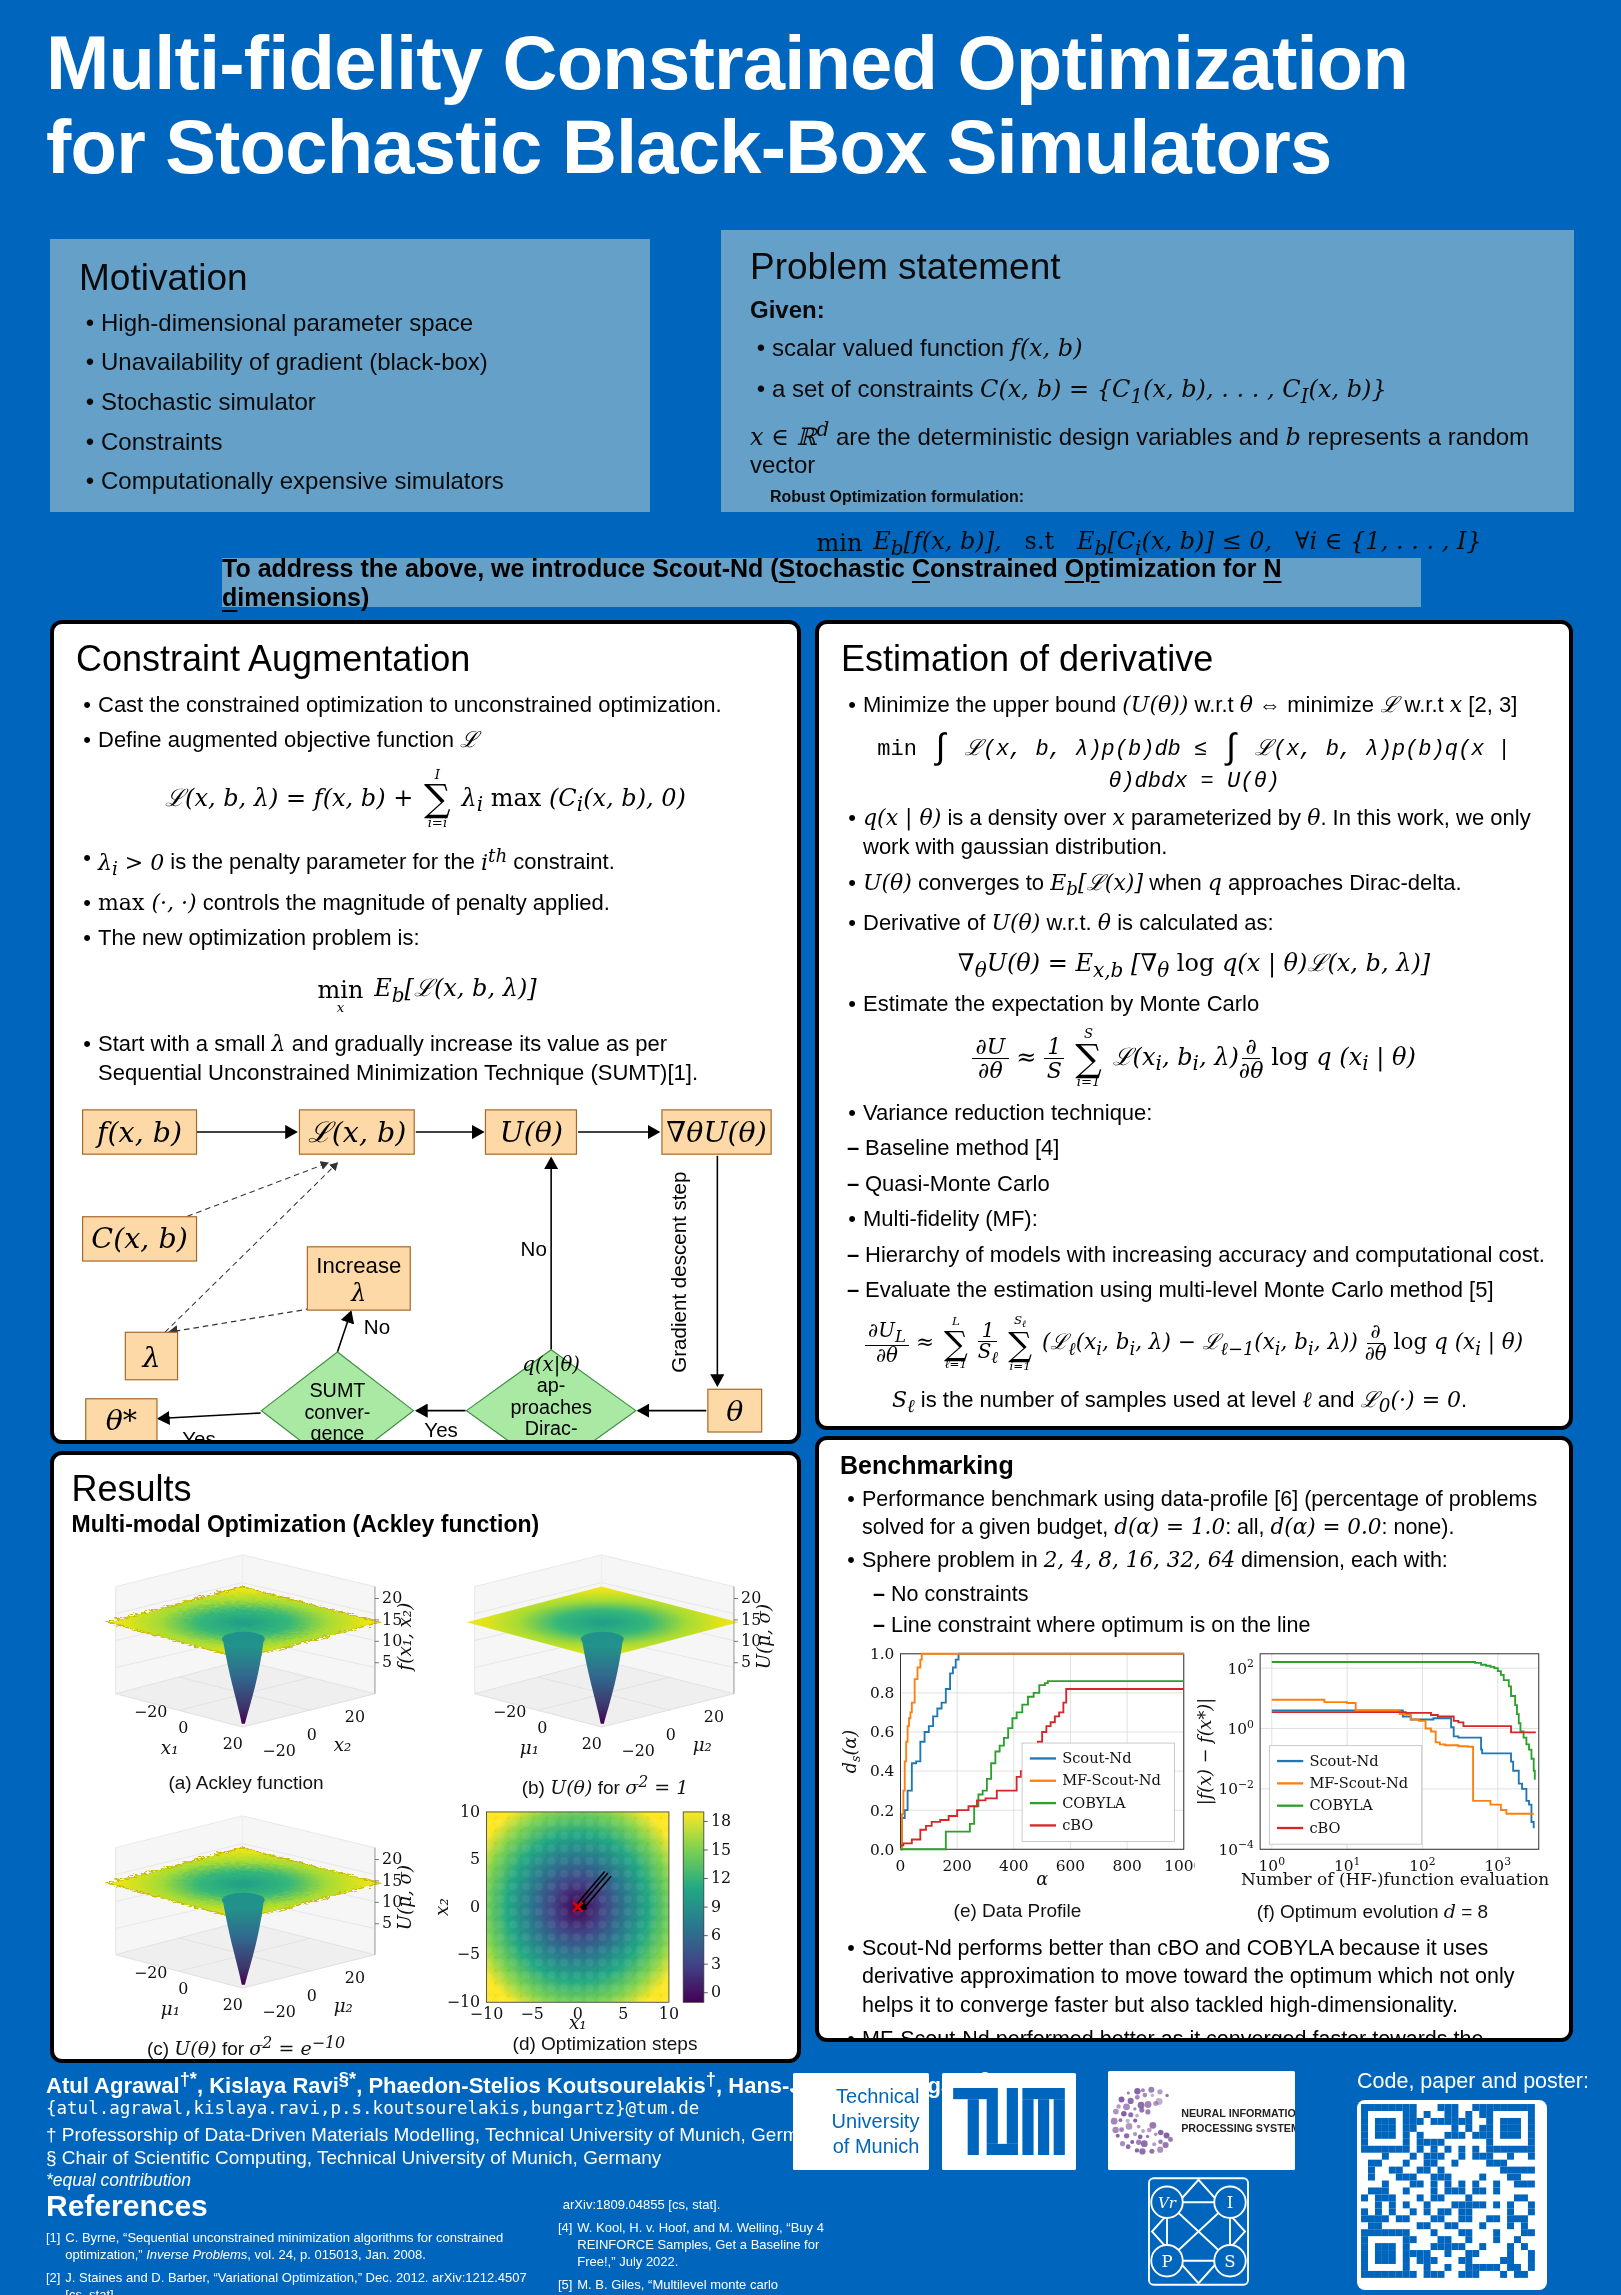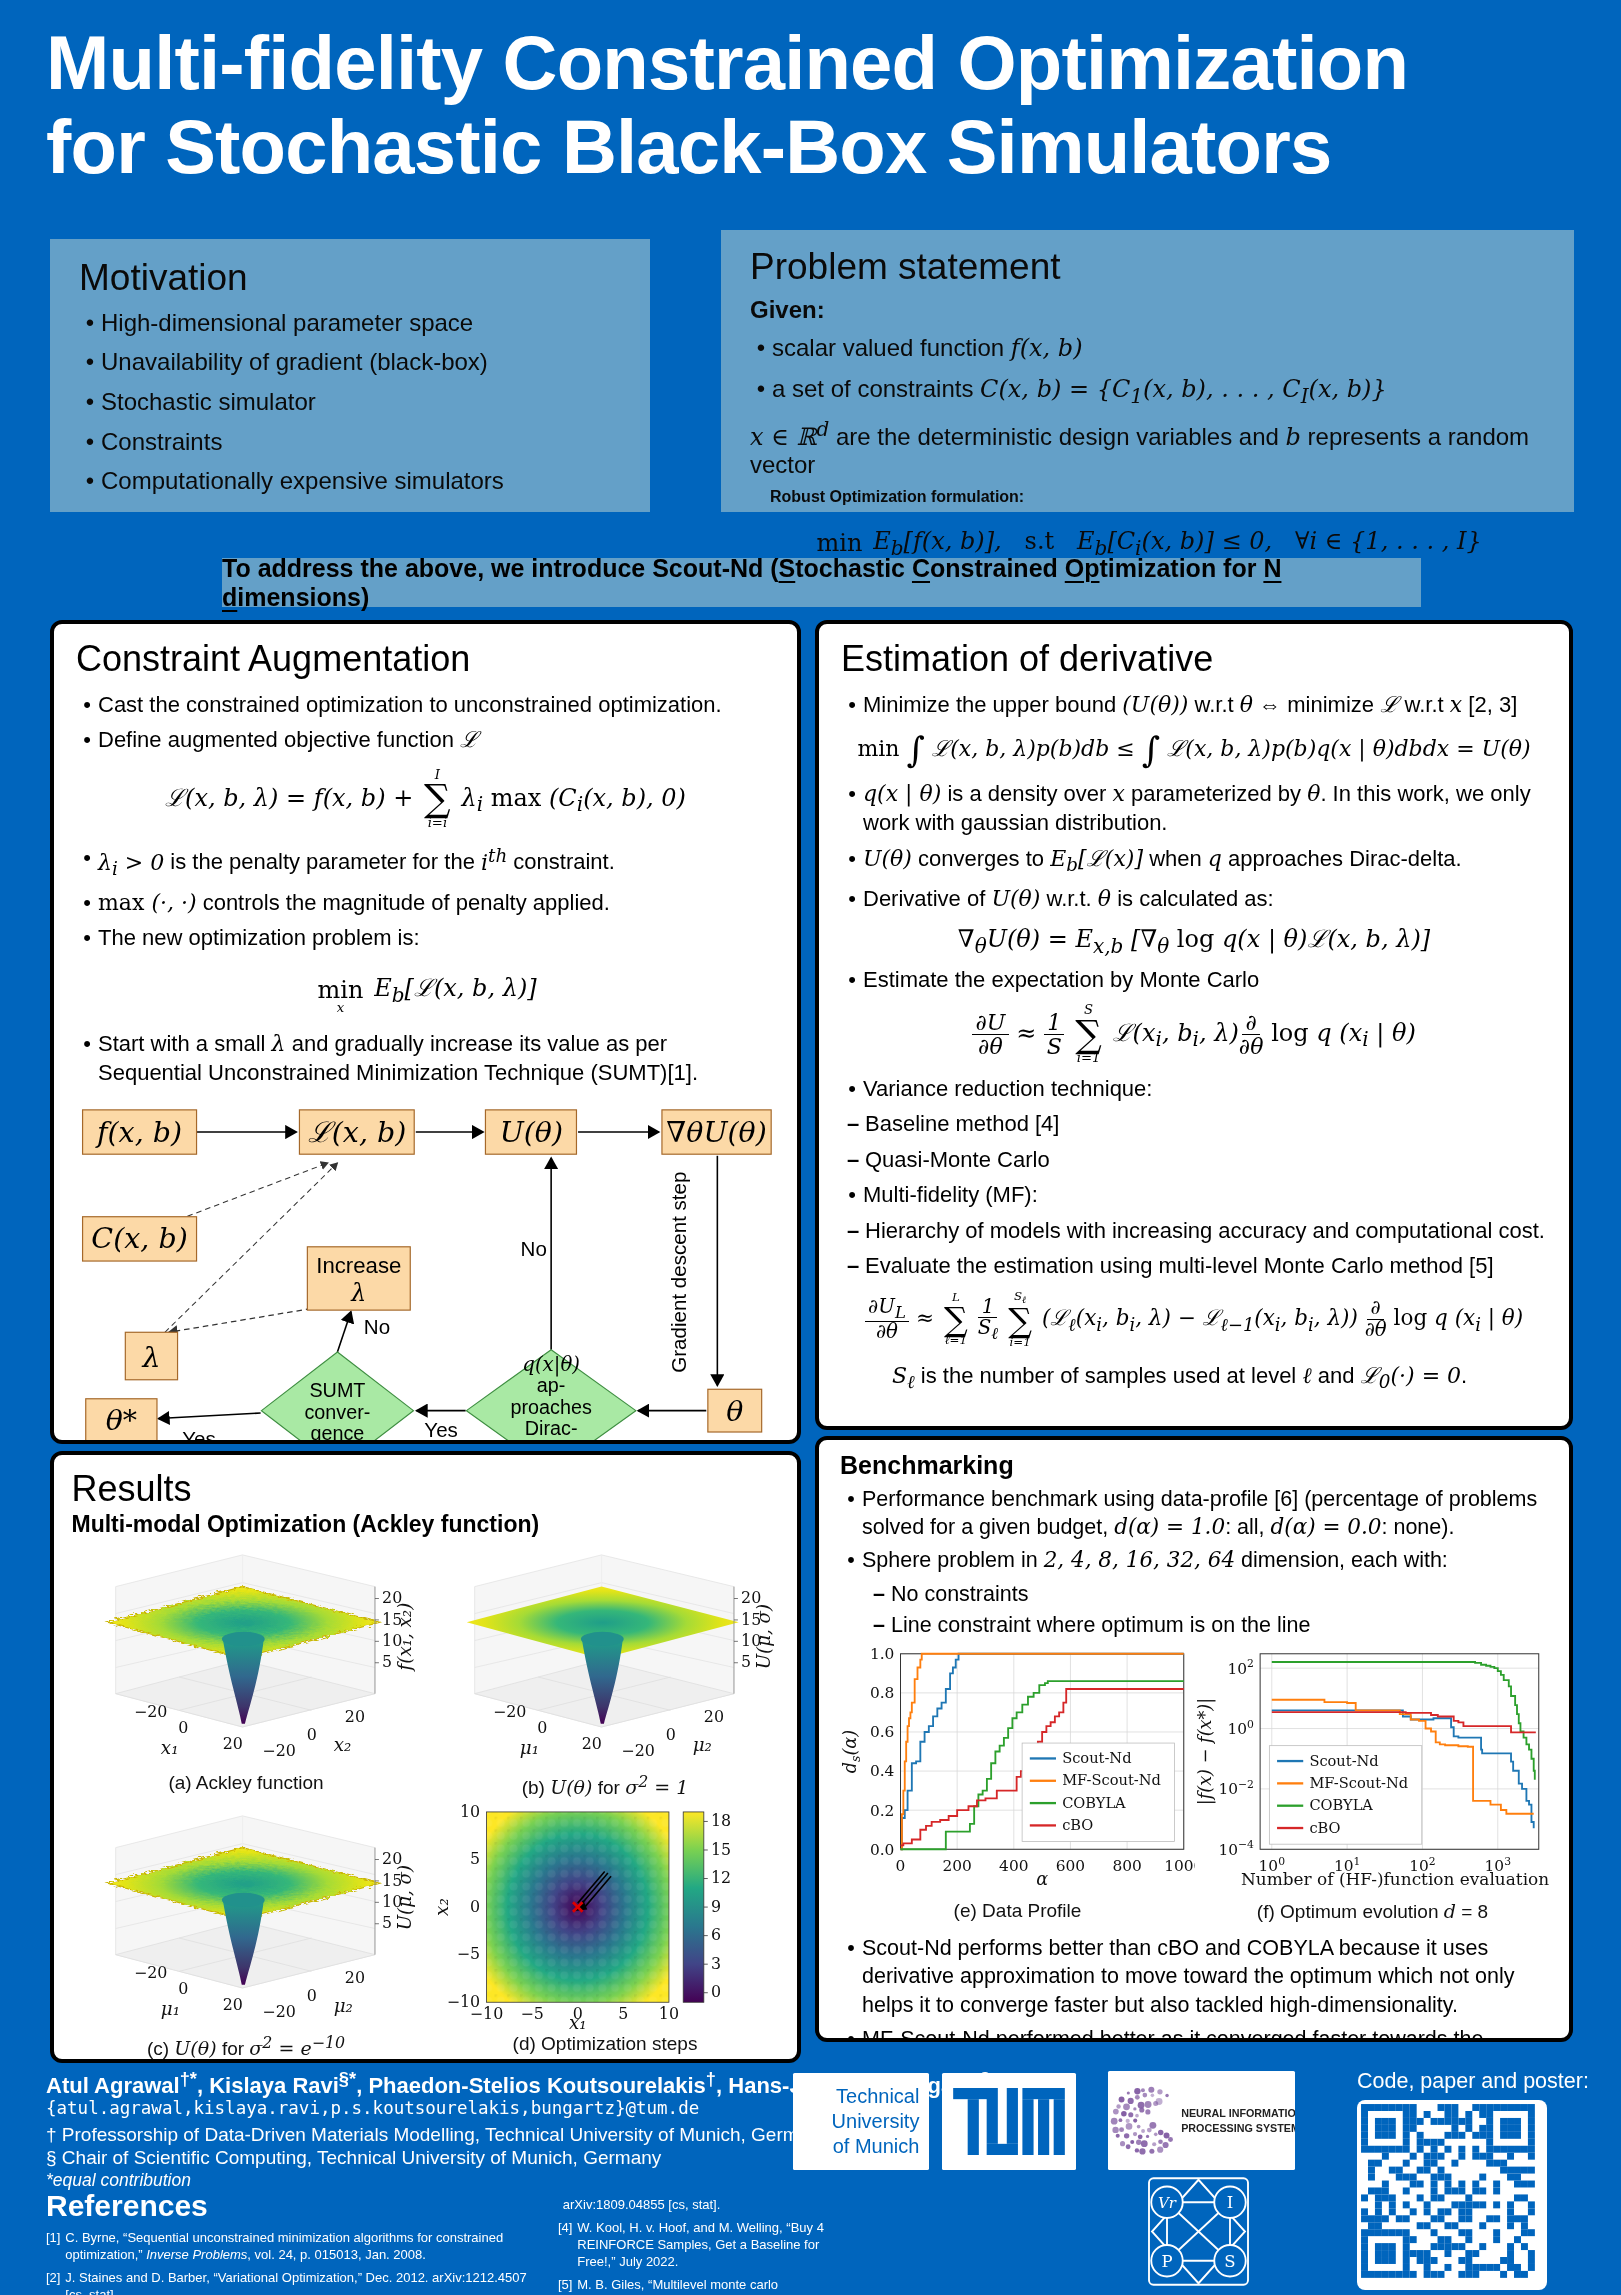--- a/index.html
+++ b/index.html
@@ -224,21 +224,21 @@
       <text class="fclabel" x="770" y="220" transform="rotate(-90 770 220)">Gradient descent step</text>
     </svg>
   </section>
 
   <section class="wbox" style="left:815px;top:620px;width:758px;height:810px;">
     <h2>Estimation of derivative</h2>
     <div class="li">
         <span class="dot">•</span>
         <span>Minimize the upper bound <span class="m">(U(θ))</span> w.r.t <span class="m">θ</span> ⇔ minimize <span class="m">ℒ</span> w.r.t <span class="m">x</span> [2, 3]</span>
       </div>
-    <div class="formula" style="font-size:22px;margin:9.6px 0;"><span class="rm">min</span> <span class="int">∫</span> ℒ(x, b, λ)p(b)db ≤ <span class="int">∫</span> ℒ(x, b, λ)p(b)q(x | θ)dbdx = U(θ)</div>
+    <div class="formula" style="font-size:22px;margin:9.6px 0;font-family:Liberation Mono, monospace;"><span class="rm">min</span> <span class="int">∫</span> ℒ(x, b, λ)p(b)db ≤ <span class="int">∫</span> ℒ(x, b, λ)p(b)q(x | θ)dbdx = U(θ)</div>
     <div class="li">
         <span class="dot">•</span>
         <span><span class="m">q(x | θ)</span> is a density over <span class="m">x</span> parameterized by <span class="m">θ</span>.  In this work, we only work with gaussian distribution.</span>
       </div>
     <div class="li">
         <span class="dot">•</span>
         <span><span class="m">U(θ)</span> converges to <span class="m">E<sub>b</sub>[ℒ(x)]</span> when <span class="m">q</span> approaches Dirac-delta.</span>
       </div>
     <div class="li">
         <span class="dot">•</span>

